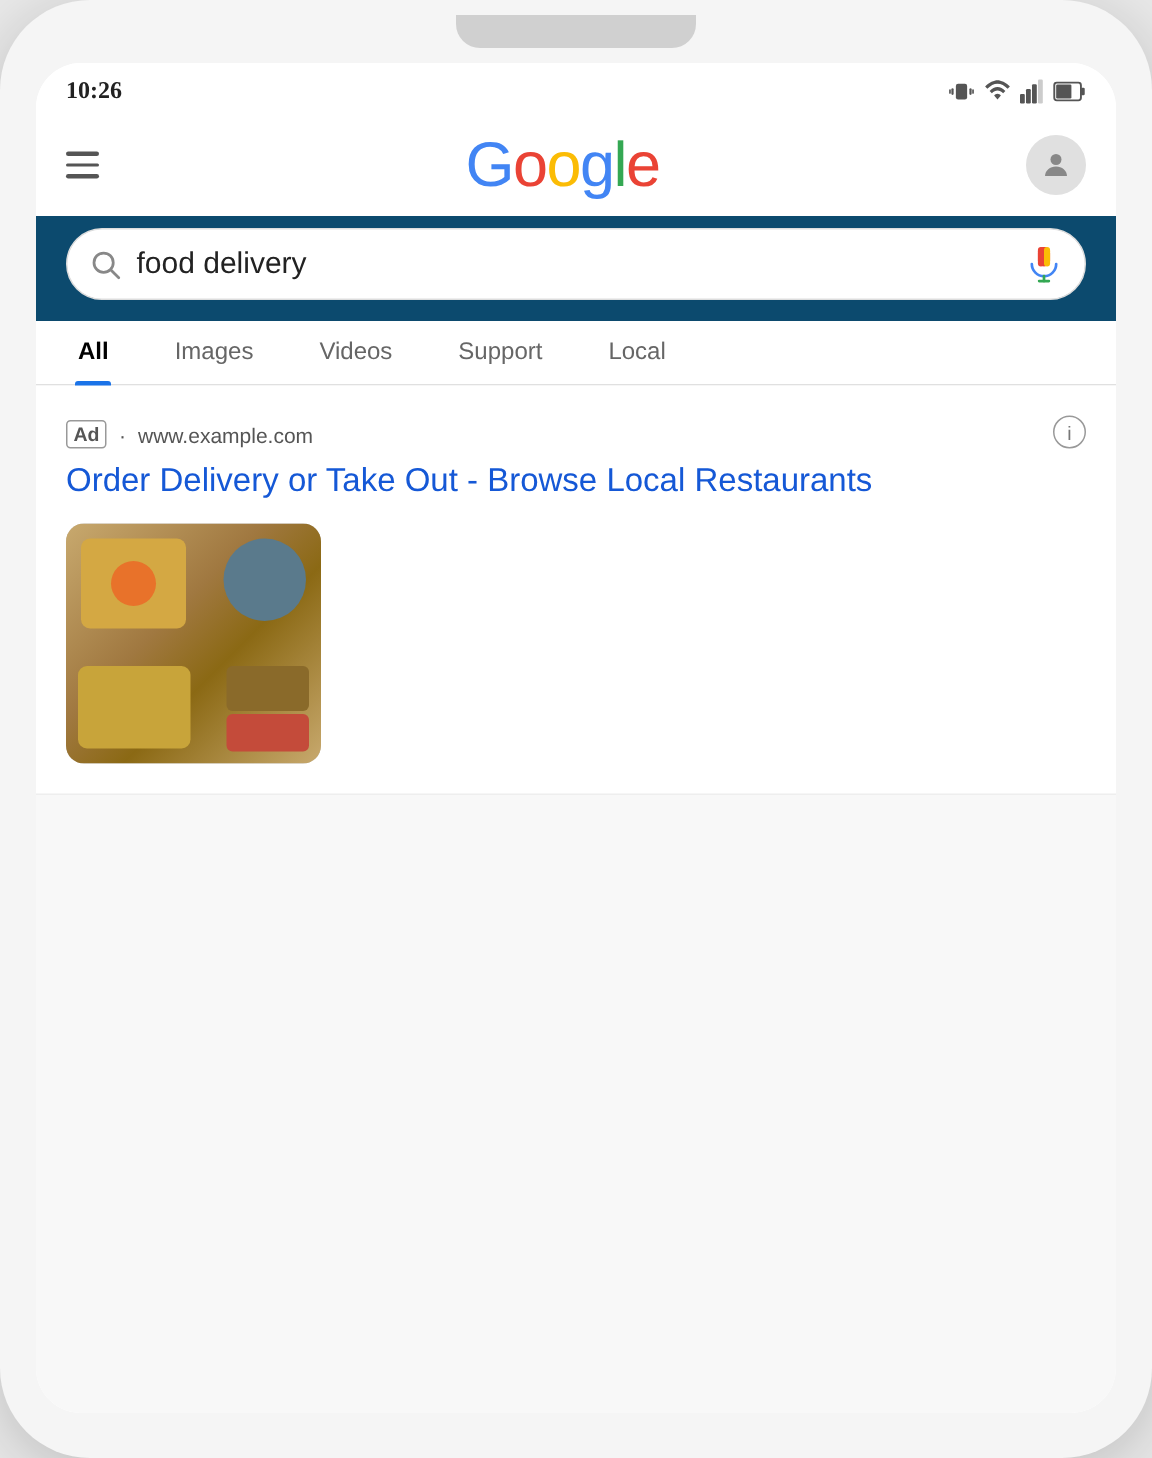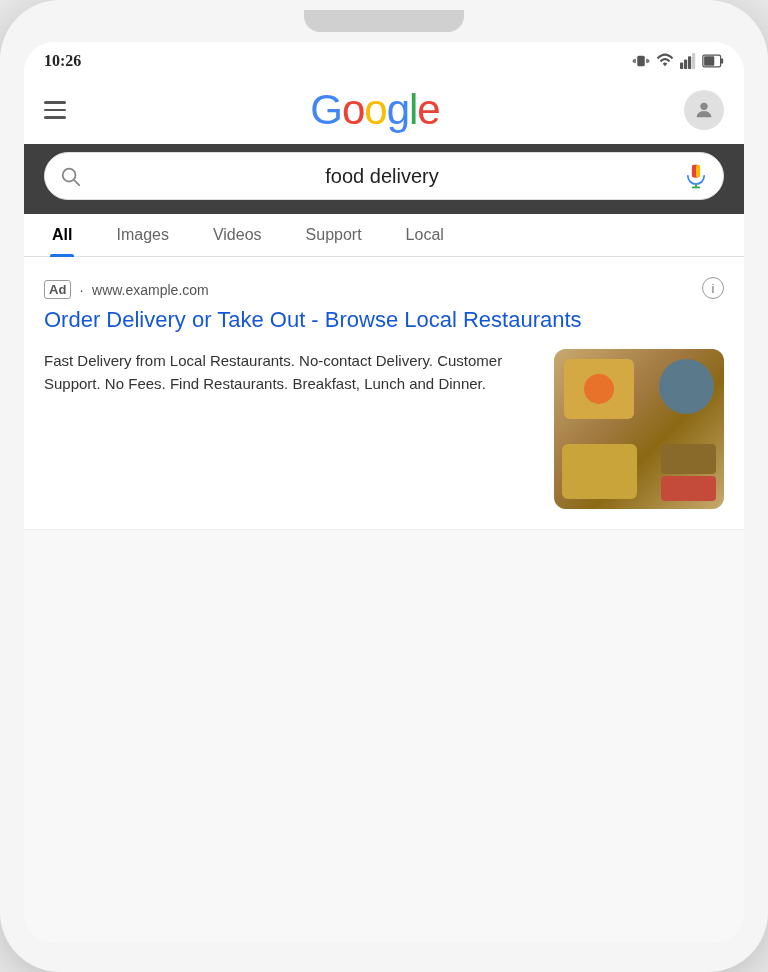--- a/index.html
+++ b/index.html
@@ -106,22 +106,21 @@
       background: #e0e0e0;
       display: flex;
       align-items: center;
       justify-content: center;
       cursor: pointer;
     }
 
     
     .search-bar-container {
       padding: 8px 20px 14px 20px;
-      background: #404040;
-      text-align: center;
+      background: #0c4a6e;
     }
     .search-bar {
       display: flex;
       align-items: center;
       border: 1.5px solid #ddd;
       border-radius: 28px;
       padding: 10px 14px;
       gap: 10px;
       background: #fff;
     }
@@ -390,21 +389,20 @@
         <div class="ad-label-row">
           <div class="ad-meta">
             <span class="ad-badge">Ad</span>
             <span>·</span>
             <span class="ad-url">www.example.com</span>
           </div>
           <div class="info-icon">i</div>
         </div>
         <div class="ad-title">Order Delivery or Take Out - Browse Local Restaurants</div>
         <div class="ad-content-row">
-          <p class="ad-description">Fast Delivery from Local Restaurants. No-contact Delivery. Customer Support. No Fees. Find Restaurants. Breakfast, Lunch and Dinner.</p>
           <div class="ad-image">
 
             <div class="food-img-bg">
               <div class="food-box-1">
                 <div class="food-circle"></div>
               </div>
               <div class="food-box-2"></div>
               <div class="food-box-3"></div>
               <div class="food-box-4"></div>
               <div class="food-box-5"></div>

